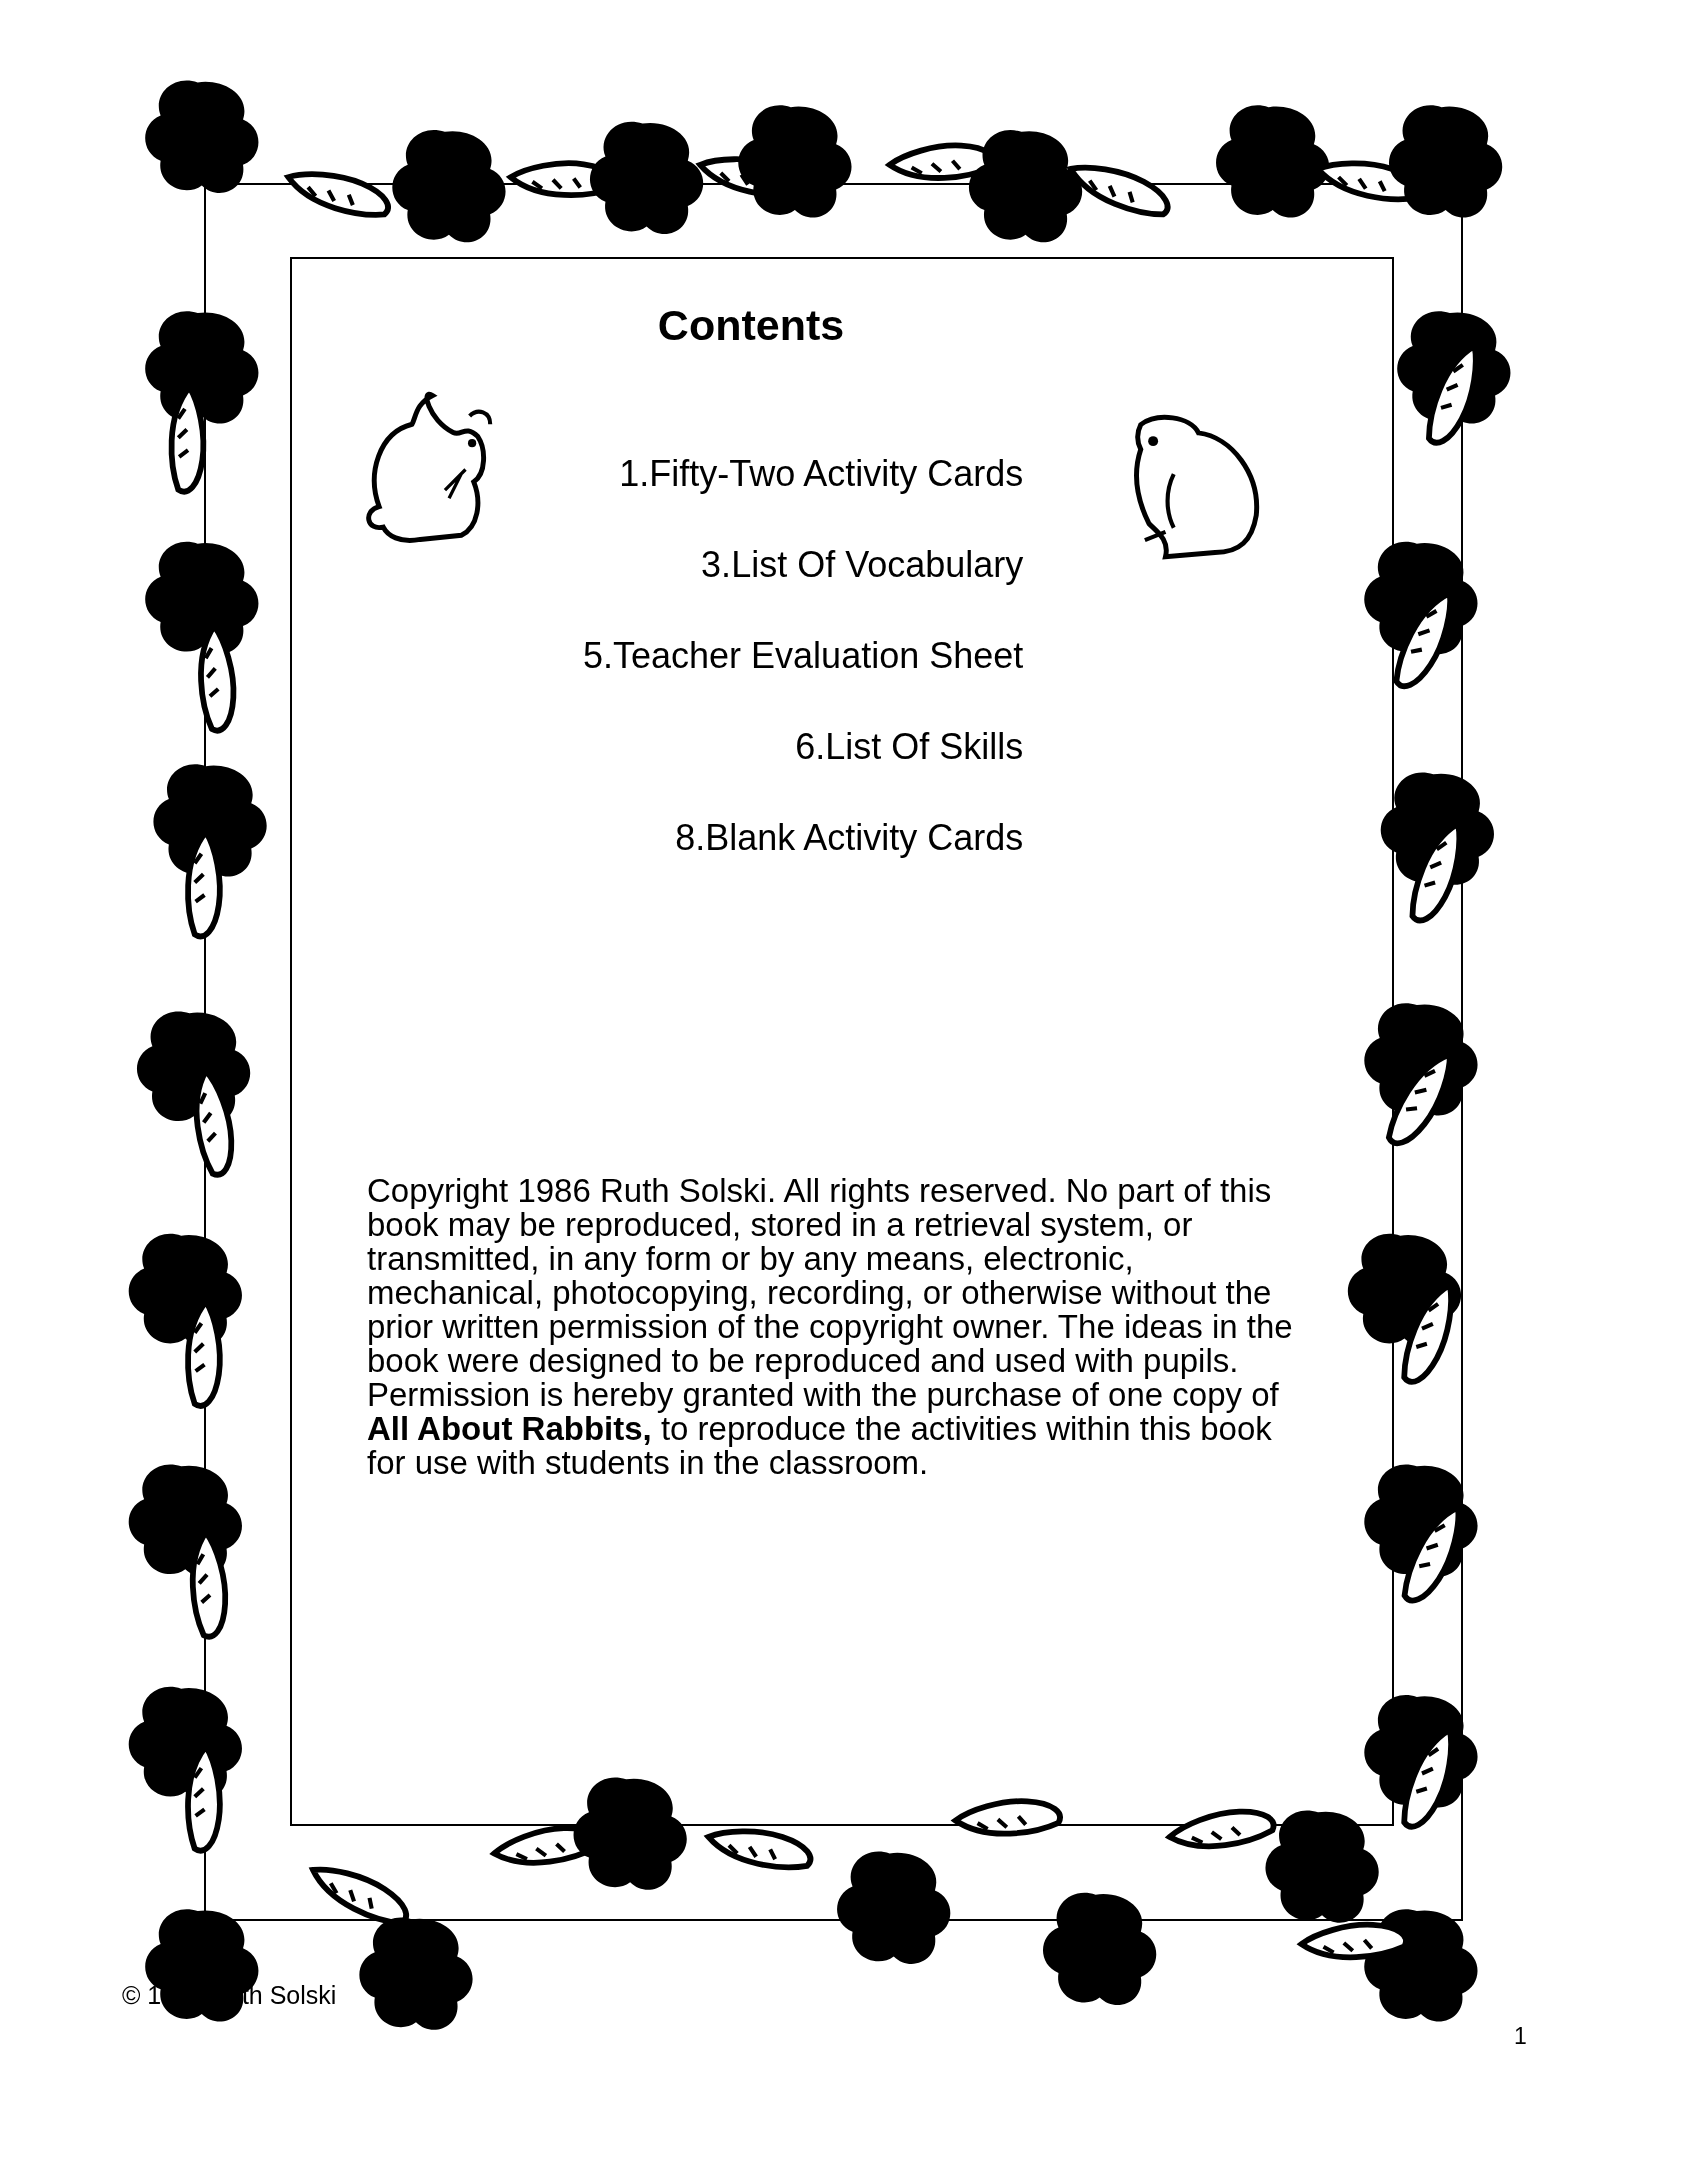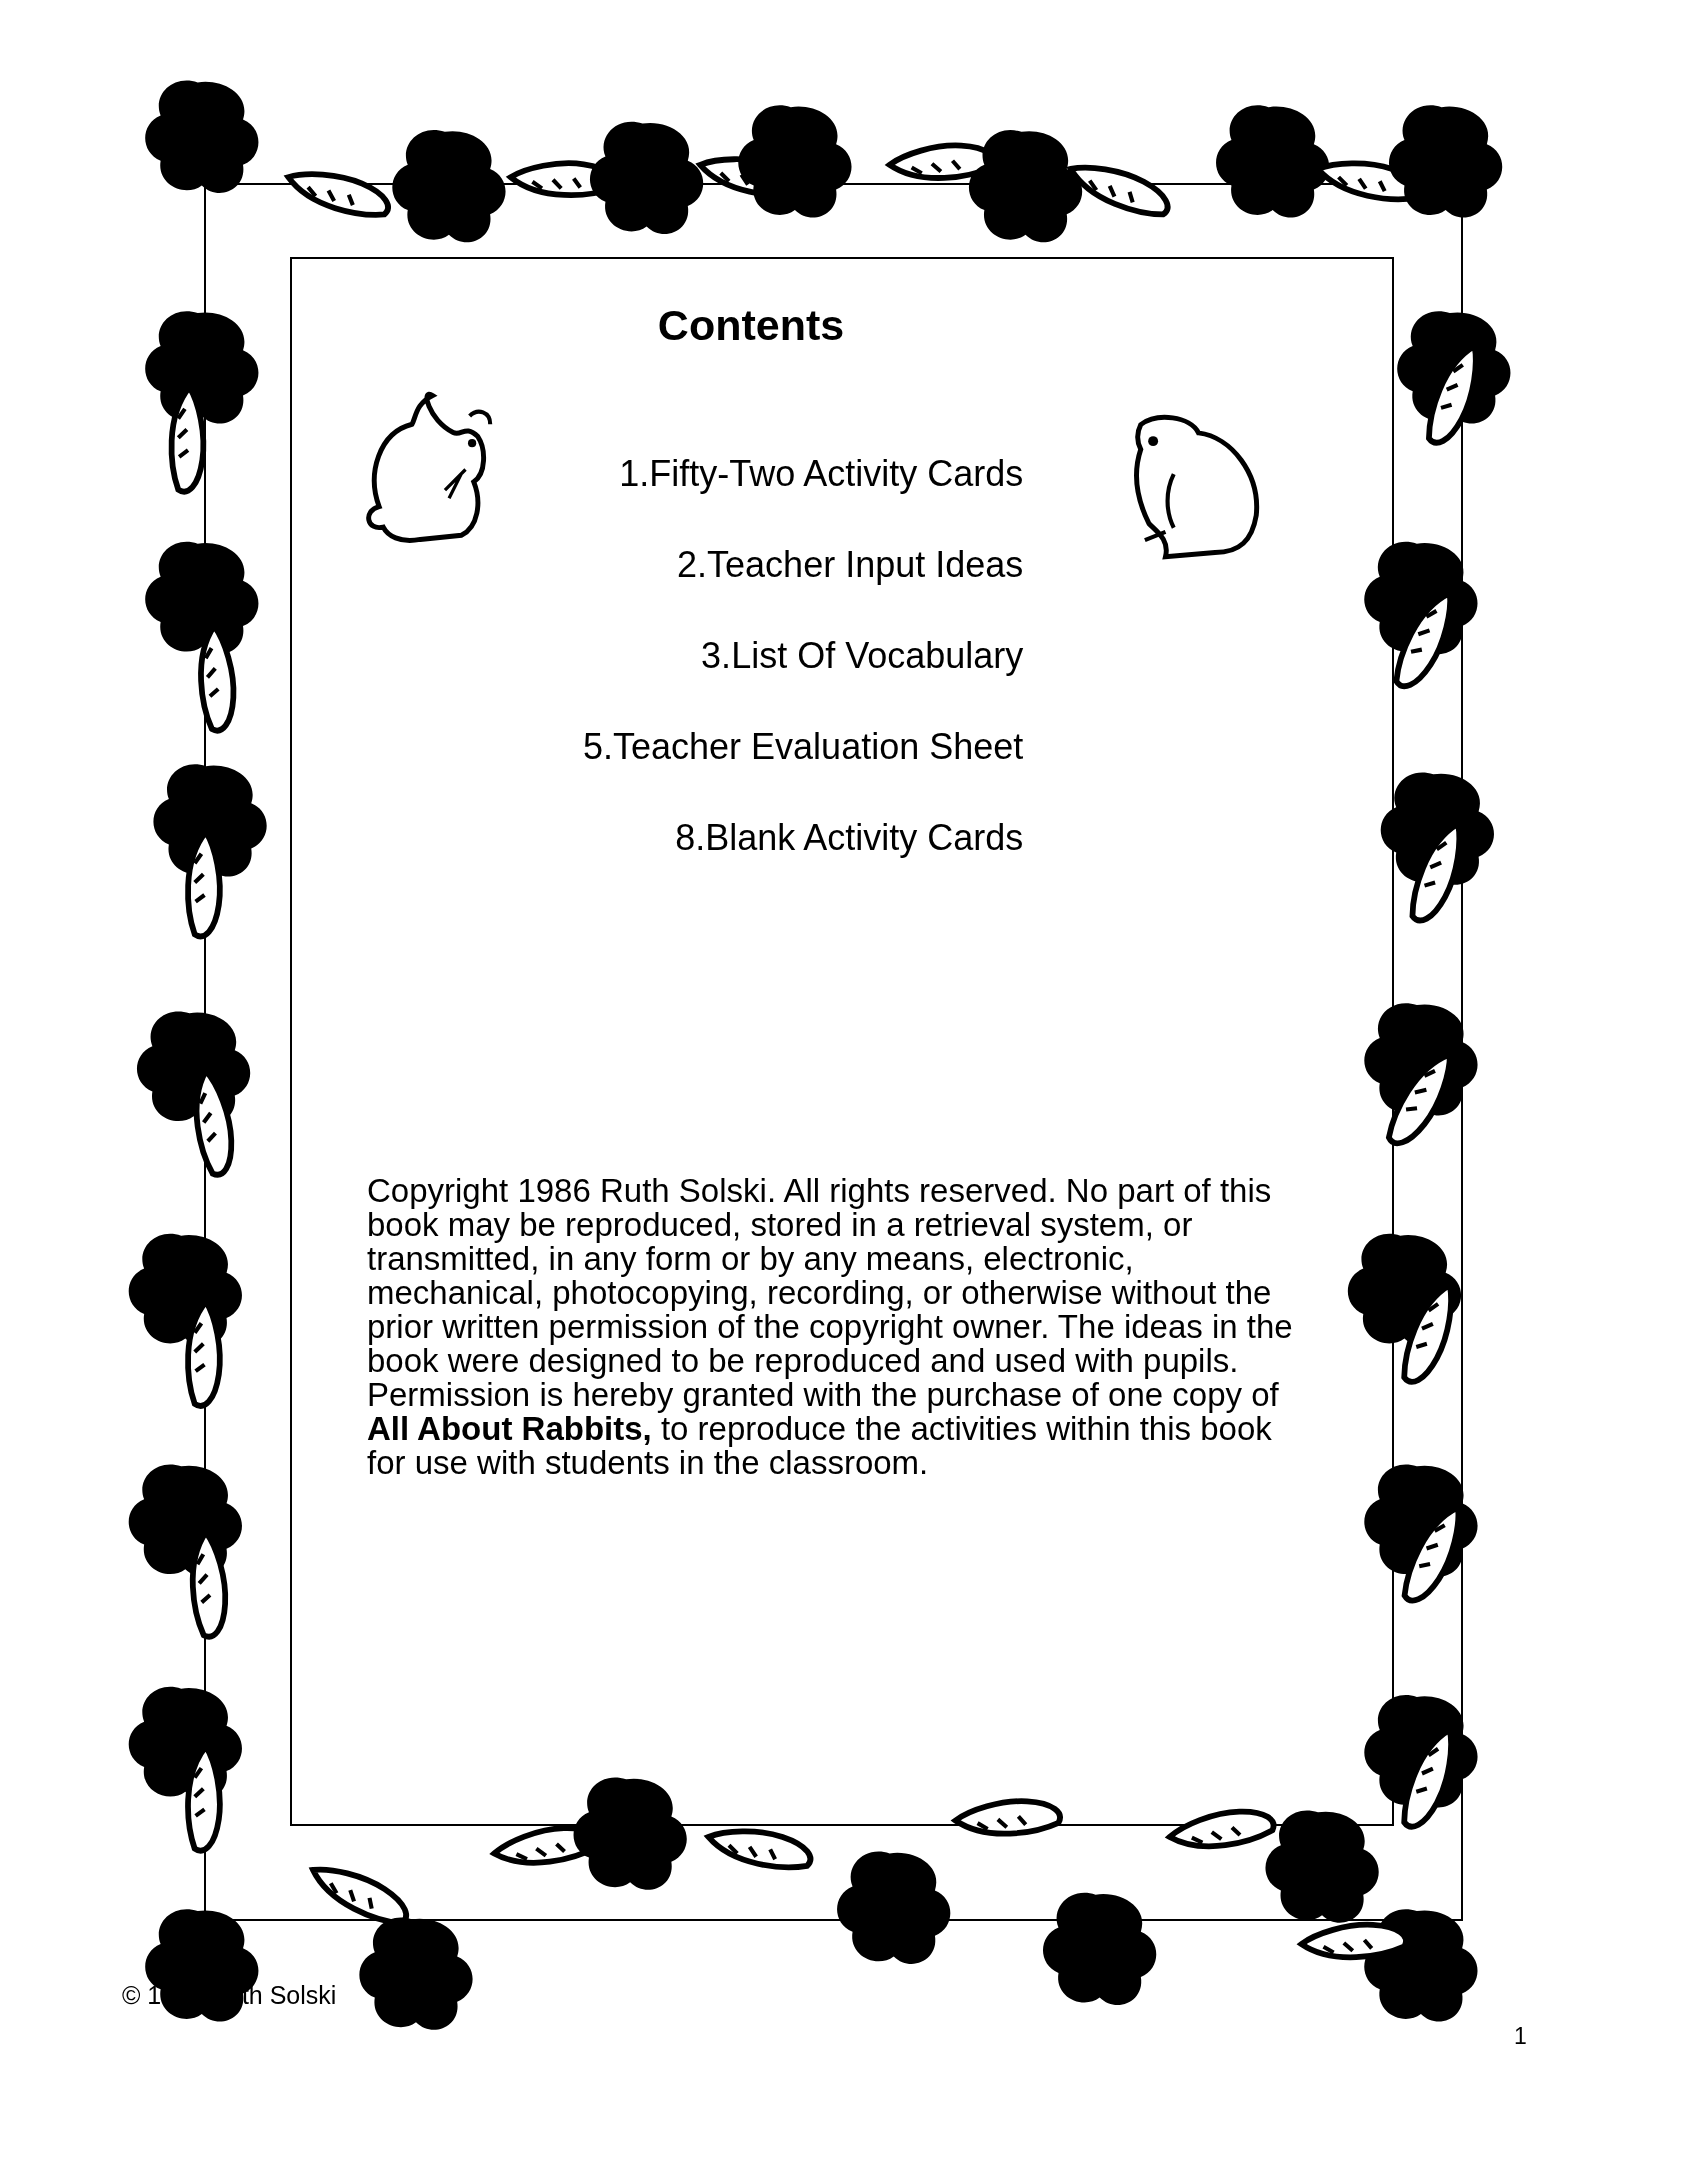--- a/index.html
+++ b/index.html
@@ -106,23 +106,23 @@
 <svg class="rabbit" style="left:1116px;top:408px" width="165" height="157" viewBox="0 0 200 190">
   <path d="M30,20 c20,-15 60,-10 70,10 c40,5 75,50 70,100 c-5,30 -20,45 -50,45 l-60,5 c5,-20 -10,-30 -20,-40 c-15,-30 -20,-60 -10,-90 c-5,-10 -5,-20 0,-30 z" fill="#fff" stroke="#000" stroke-width="6"></path>
   <circle cx="45" cy="40" r="6" fill="#000"></circle>
   <path d="M70,80 c-10,20 -10,45 0,65 M60,150 l-25,10" fill="none" stroke="#000" stroke-width="5"></path>
 </svg>
 
 <div class="title">Contents</div>
 
 <ol class="toc">
   <li><span class="num">1.</span><span>Fifty-Two Activity Cards</span></li>
-  <li><span class="num">2.</span><span>Teacher Input Ideas</span></li>
   <li><span class="num">3.</span><span>List Of Vocabulary</span></li>
   <li><span class="num">5.</span><span>Teacher Evaluation Sheet</span></li>
+  <li><span class="num">6.</span><span>List Of Skills</span></li>
   <li><span class="num">8.</span><span>Blank Activity Cards</span></li>
 </ol>
 
 <div class="para"><span>Copyright 1986 Ruth Solski. All rights reserved. No part of this book may be reproduced, stored in a retrieval system, or transmitted, in any form or by any means, electronic, mechanical, photocopying, recording, or otherwise without the prior written permission of the copyright owner. The ideas in the book were designed to be reproduced and used with pupils. Permission is hereby granted with the purchase of one copy of </span><b>All About Rabbits,</b><span> to reproduce the activities within this book for use with students in the classroom.</span></div>
 
 <div class="footer-left">© 1986 Ruth Solski</div>
 <div class="page-num">1</div>
 
 
 </body></html>

